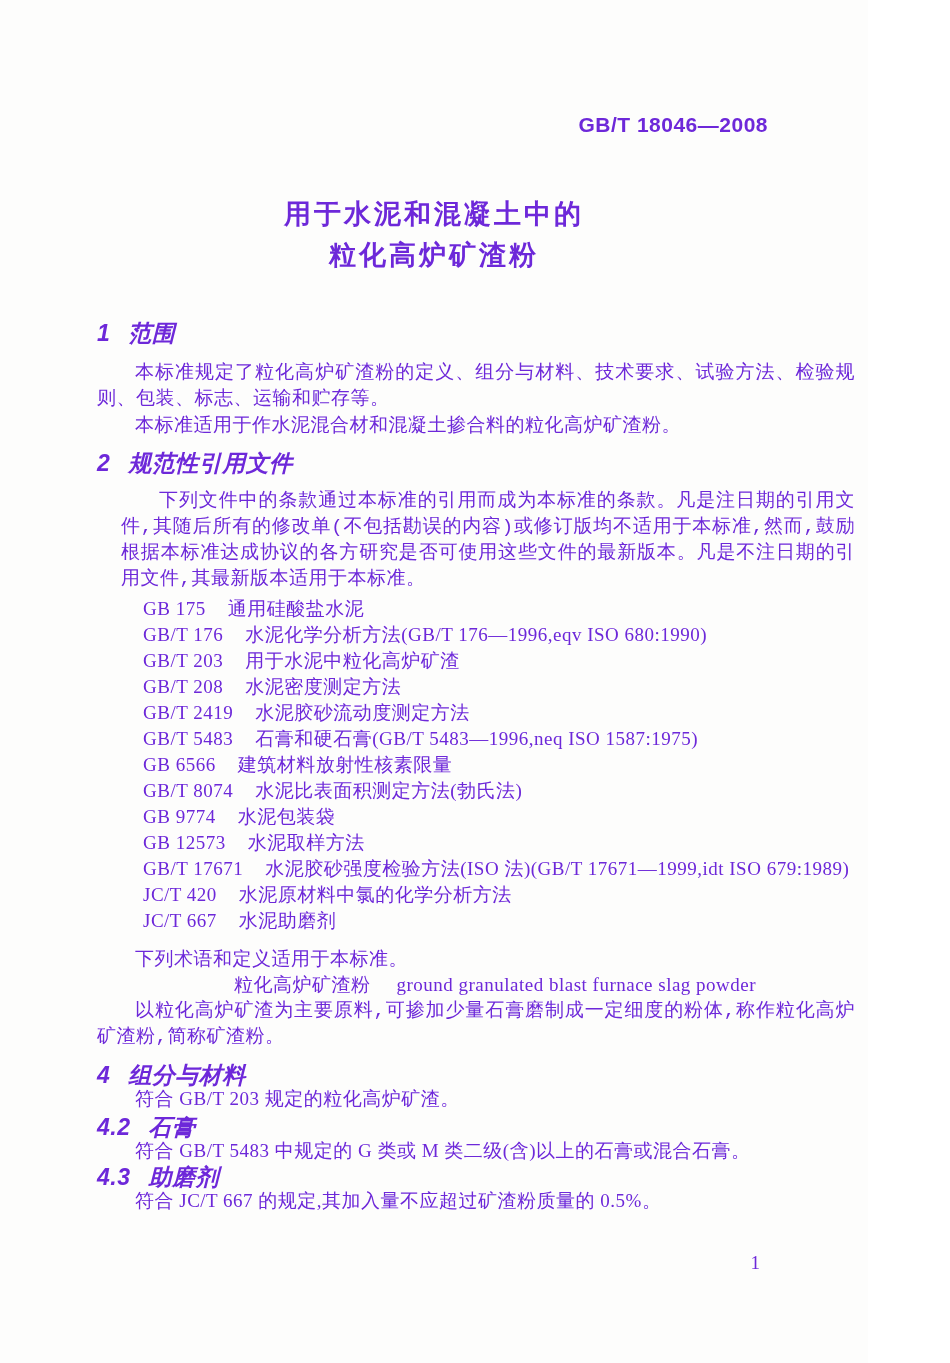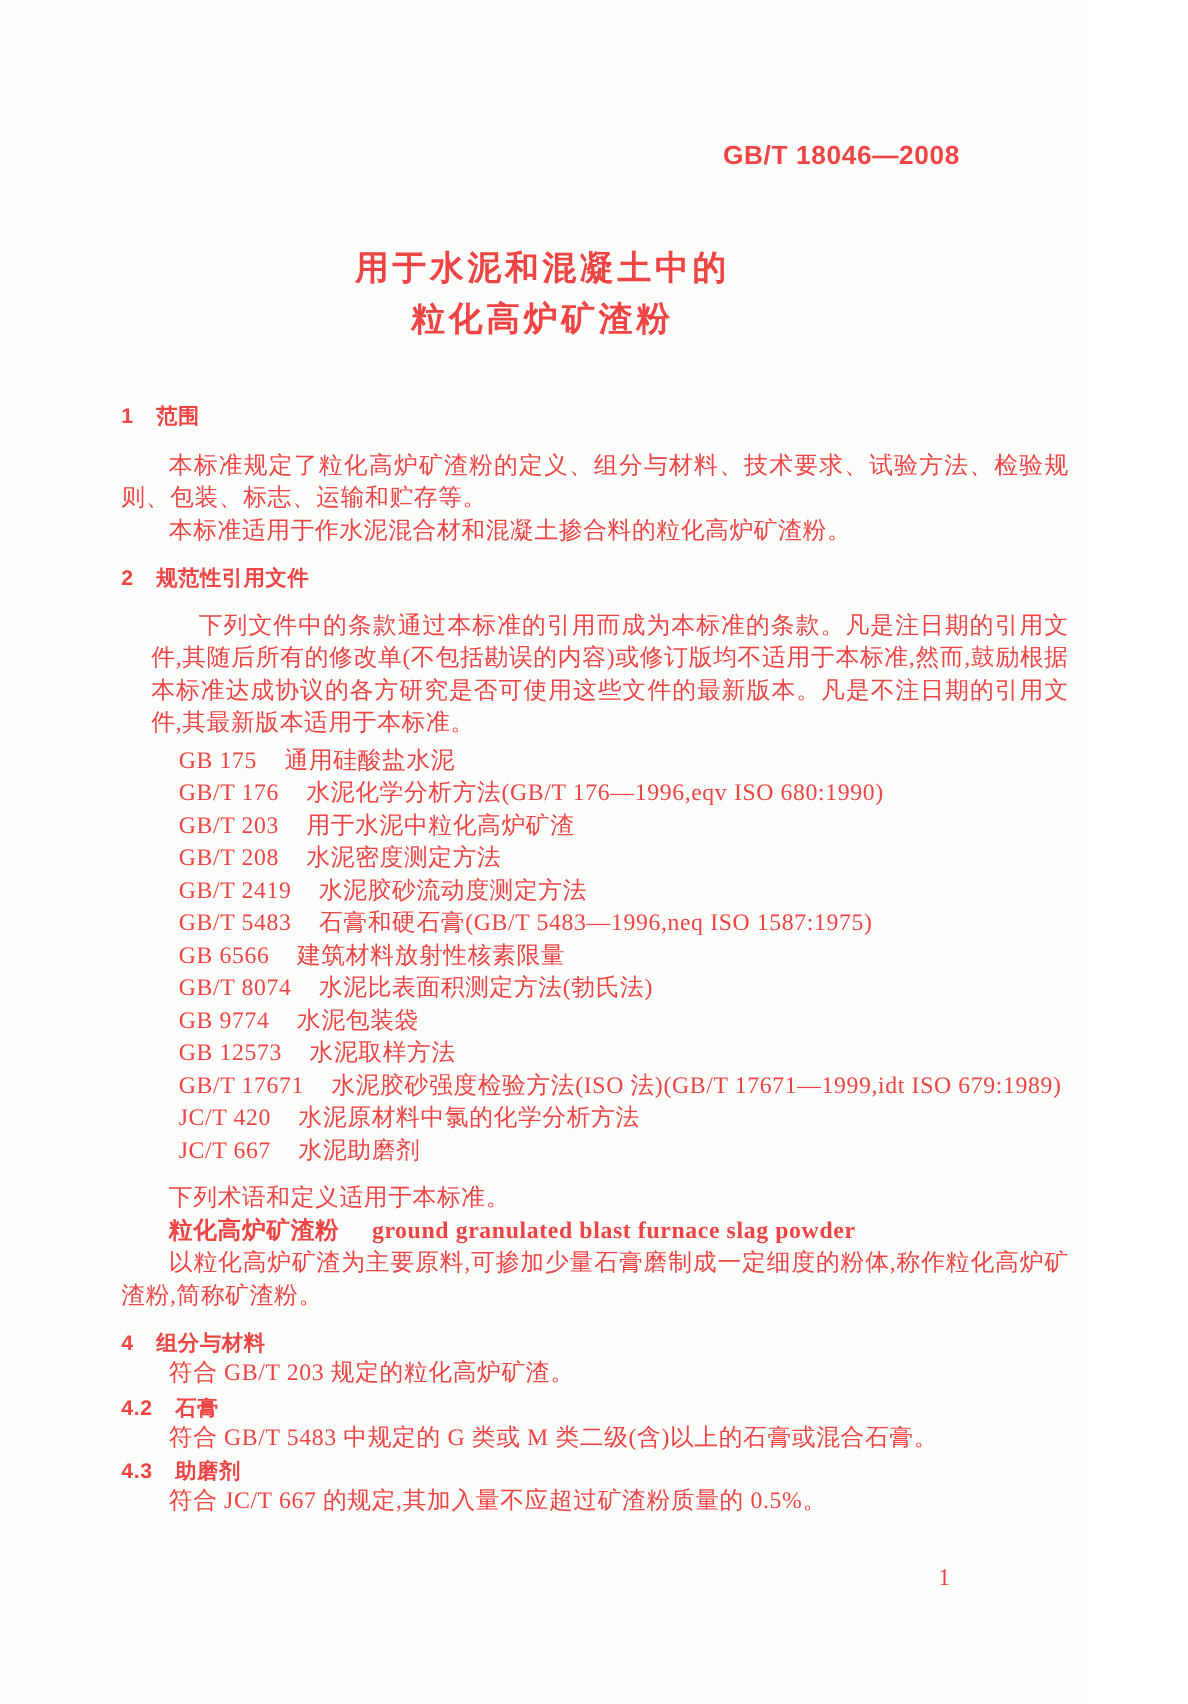--- a/index.html
+++ b/index.html
@@ -1,21 +1,21 @@
 <!DOCTYPE html>
 <html><head>
 <meta charset="utf-8">
 <style>
   html, body { margin: 0; padding: 0; background: #ffffff; }
   .page {
     position: relative;
     width: 868px;
     height: 1363px;
     background: #fdfdfc;
-    color: #ef4444;
+    color: #6d28d9;
     font-family: "Liberation Serif", "DejaVu Serif", serif;
     overflow: hidden;
   }
   .docnum {
     position: absolute;
     top: 113px;
     right: 100px;
     font-family: "Liberation Sans", "DejaVu Sans", sans-serif;
     font-weight: 700;
     font-size: 21px;
@@ -39,37 +39,38 @@
     top: 318px;
     width: 758px;
     font-size: 19px;
     line-height: 26px;
     letter-spacing: 0.5px;
   }
   .sec {
     margin: 0;
     font-family: "Liberation Sans", "DejaVu Sans", sans-serif;
     font-weight: 700;
-    font-size: 17px;
+    font-size: 23px;
     line-height: 22px;
+    font-style: italic;
   }
   .sec .num { display: inline-block; margin-right: 18px; }
   p { margin: 0; }
   .ind { text-indent: 38px; }
-  .just { text-align: justify; }
+  .just { text-align: justify; font-family: Liberation Mono, monospace; }
   .mt-h1   { margin-top: 4px; }
   .mt-p1   { margin-top: 16px; }
   .mt-h2   { margin-top: 14px; }
   .mt-intro{ margin-top: 14px; margin-left: 24px; }
   .refs    { margin-top: 4px; margin-left: 46px; }
   .ref     { line-height: 26px; white-space: nowrap; }
   .ref .code { display: inline-block; margin-right: 22px; }
   .mt-h3   { margin-top: 10px; }
   .mt-s3p  { margin-top: 12px; }
-  .term    { text-indent: 38px; font-weight: 700; }
+  .term    { text-indent: 38px; font-weight: 400; text-align: center; }
   .term .en { margin-left: 26px; }
   .mt-h4   { margin-top: 14px; }
   .mt-h41  { margin-top: 14px; }
   .mt-h42  { margin-top: 4px; }
   .mt-h43  { margin-top: 2px; }
   .pagenum {
     position: absolute;
     top: 1252px;
     right: 108px;
     font-size: 19px;

